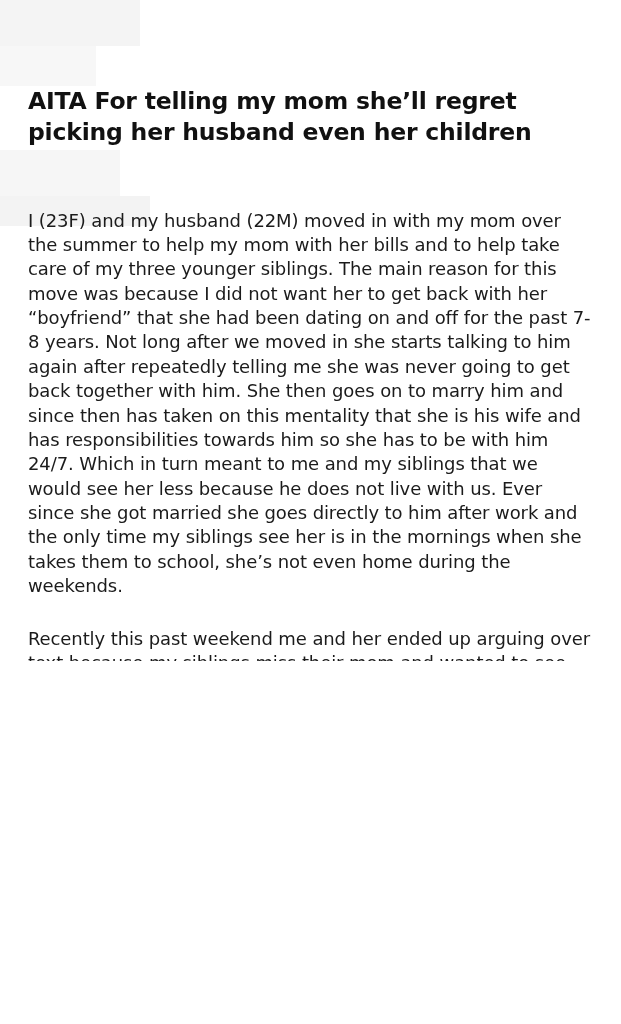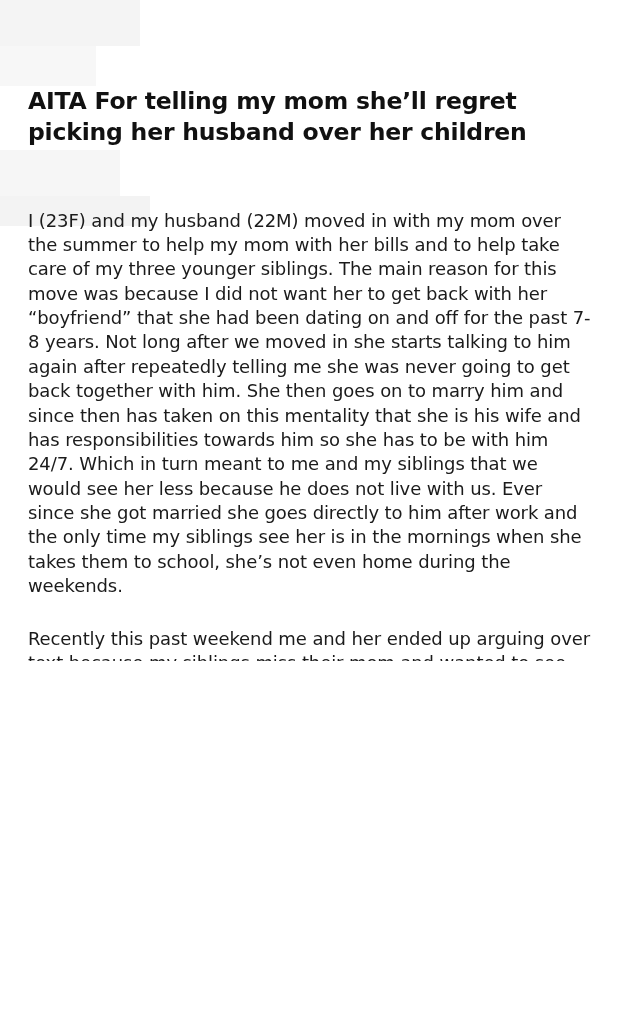--- a/index.html
+++ b/index.html
@@ -71,21 +71,21 @@
 <body>
 
 <div class="page">
 
   <div class="artifact a1"></div>
   <div class="artifact a2"></div>
   <div class="artifact a3"></div>
   <div class="artifact a4"></div>
 
   <div class="content">
-    <h1 class="post-title">AITA For telling my mom she’ll regret picking her husband over her children</h1>
+    <h1 class="post-title">AITA For telling my mom she’ll regret picking her husband even her children</h1>
 
     <div class="post-body">
       <p>I (23F) and my husband (22M) moved in with my mom over the summer to help my mom with her bills and to help take care of my three younger siblings. The main reason for this move was because I did not want her to get back with her “boyfriend” that she had been dating on and off for the past 7-8 years. Not long after we moved in she starts talking to him again after repeatedly telling me she was never going to get back together with him. She then goes on to marry him and since then has taken on this mentality that she is his wife and has responsibilities towards him so she has to be with him 24/7. Which in turn meant to me and my siblings that we would see her less because he does not live with us. Ever since she got married she goes directly to him after work and the only time my siblings see her is in the mornings when she takes them to school, she’s not even home during the weekends.</p>
       <p class="clipped">Recently this past weekend me and her ended up arguing over text because my siblings miss their mom and wanted to see her. She then chooses to instead of coming to see her kids to call them and tell them that she is too busy to see them and that when she was there that all they did was play video games but now that she’s with her husband they suddenly “miss her” and want to “spend time with her”. This made my siblings sad which naturally</p>
     </div>
   </div>
 
 </div>
 
 </body></html>

